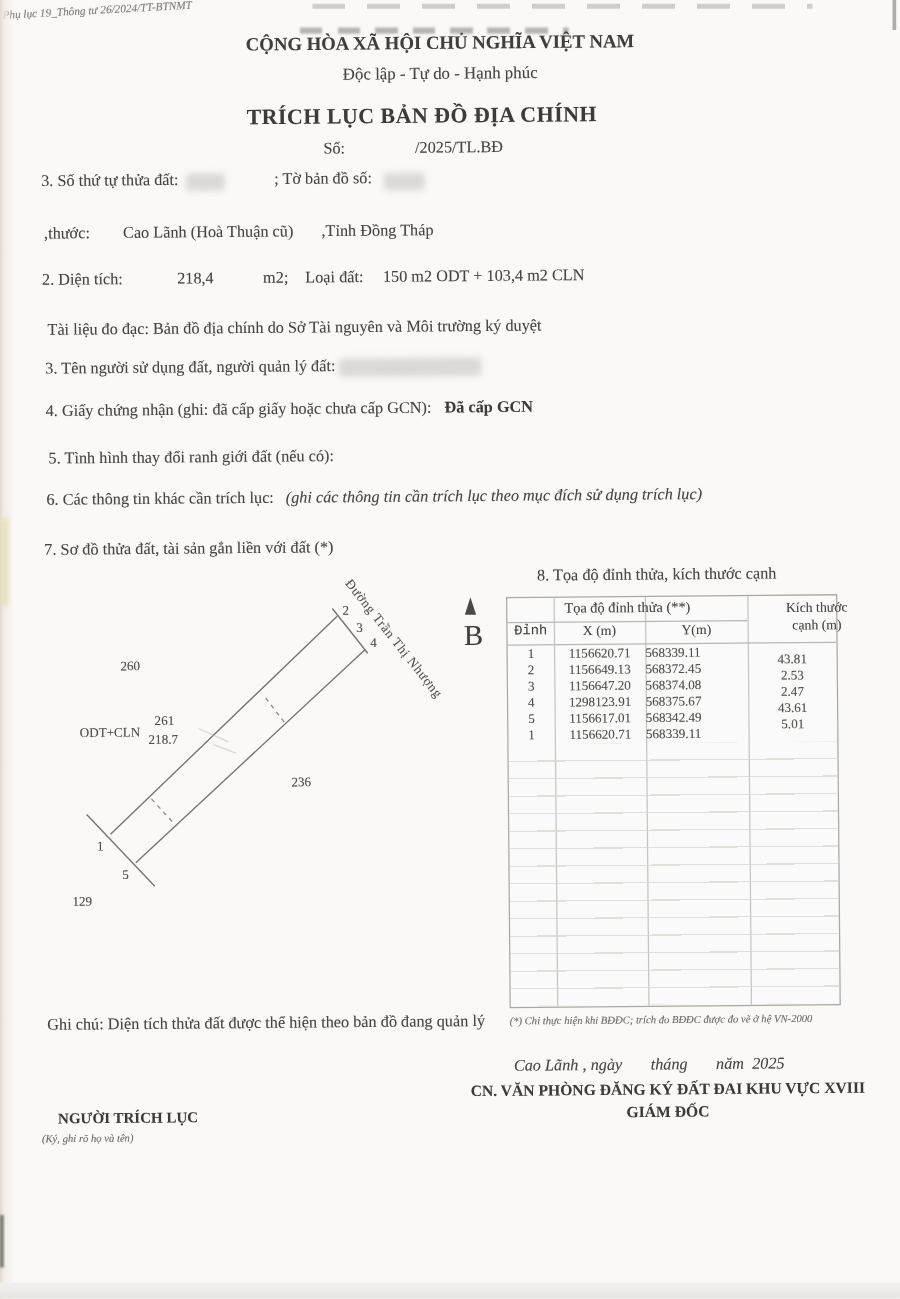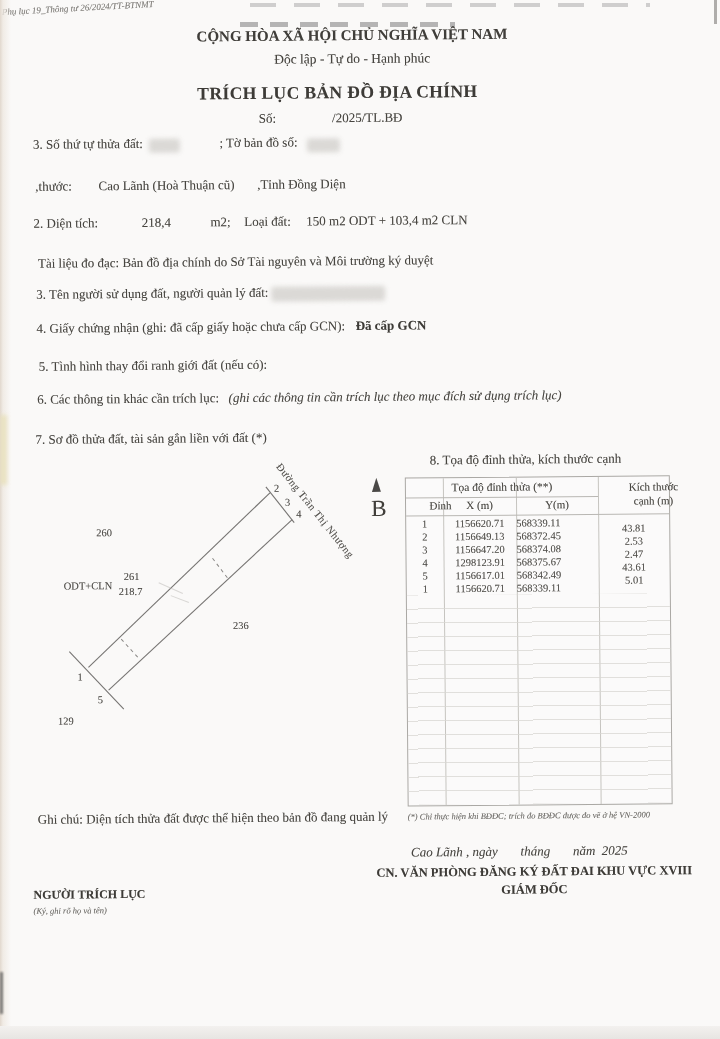--- a/index.html
+++ b/index.html
@@ -57,21 +57,21 @@
   .edges-wrap{position:absolute;left:192px;top:45px;width:71px;}
   .erow{height:13px;font-size:10.5px;line-height:13px;text-align:center;color:#514f4b;}
   .ruled{position:absolute;left:0;right:0;top:117px;bottom:1px;opacity:.75;
      background:repeating-linear-gradient(to bottom,rgba(0,0,0,0) 0 13px,#d8d6d2 13px 14px);}
   
   .note-line{left:35px;top:810px;font-size:13px;}
   .footnote{left:405px;top:812px;width:268px;font-size:8.5px;font-style:italic;color:#6e6c68;white-space:normal;line-height:1.35;}
   .date-line{left:408px;top:846px;font-size:13px;font-style:italic;white-space:pre;}
   .office{left:355px;top:866px;width:352px;text-align:center;font-size:12.5px;font-weight:bold;color:#3d3b37;}
   .director{left:355px;top:884px;width:352px;text-align:center;font-size:12.5px;font-weight:bold;color:#3d3b37;}
-  .extractor{left:30px;top:886px;width:125px;text-align:left;font-size:12px;font-weight:bold;color:#3d3b37;}
+  .extractor{left:30px;top:886px;width:125px;text-align:right;font-size:12px;font-weight:bold;color:#3d3b37;}
   .sign-note{left:30px;top:904px;width:125px;font-size:8.5px;font-style:italic;color:#6e6c68;}
 </style>
 </head>
 <body>
 
 <div class="page">
 
   <div class="streak1"></div>
   <div class="streak2"></div>
   <div class="streak3"></div>
@@ -93,21 +93,21 @@
       <span>; Tờ bản đồ số:</span>
     </div>
     <div class="redact" style="left:152px;top:137px;width:31px;height:14px;"></div>
     <div class="redact" style="left:310px;top:138px;width:33px;height:14px;"></div>
 
     <div class="abs bl" style="left:38px;top:177px;">
       <span>,thước:</span>
       <span style="display:inline-block;width:20px;"></span>
       <span>Cao Lãnh (Hoà Thuận cũ)</span>
       <span style="display:inline-block;width:16px;"></span>
-      <span>,Tỉnh Đồng Diện</span>
+      <span>,Tỉnh Đồng Tháp</span>
     </div>
 
     <div class="abs bl" style="left:36px;top:214px;">
       <span>2. Diện tích:</span>
       <span style="display:inline-block;width:37px;"></span>
       <span>218,4</span>
       <span style="display:inline-block;width:33px;"></span>
       <span>m2;</span>
       <span style="display:inline-block;width:7px;"></span>
       <span>Loại đất:</span>
@@ -172,21 +172,21 @@
 
     <div class="abs coords-title">8. Tọa độ đỉnh thửa, kích thước cạnh</div>
     <div class="tablebox">
       <div class="vline" style="left:37px;"></div>
       <div class="vline" style="left:110px;"></div>
       <div class="vline" style="left:192px;"></div>
       <div class="hline" style="left:0;width:192px;top:19px;"></div>
       <div class="hline" style="left:0;width:263px;top:37px;"></div>
       <div class="tb-grouphead">Tọa độ đỉnh thửa (**)</div>
       <div class="tb-kt">Kích thước cạnh (m)</div>
-      <div class="tb-sub" style="left:16px;width:37px;">Đỉnh</div>
+      <div class="tb-sub" style="left:0;width:37px;font-family:Liberation Mono, monospace;">Đỉnh</div>
       <div class="tb-sub" style="left:37px;width:73px;">X (m)</div>
       <div class="tb-sub" style="left:110px;width:82px;">Y(m)</div>
       <div class="rows-wrap">
           <div class="crow">
             <span class="c0">1</span>
             <span class="c1">1156620.71</span>
             <span class="c2">568339.11</span>
           </div>
           <div class="crow">
             <span class="c0">2</span>

